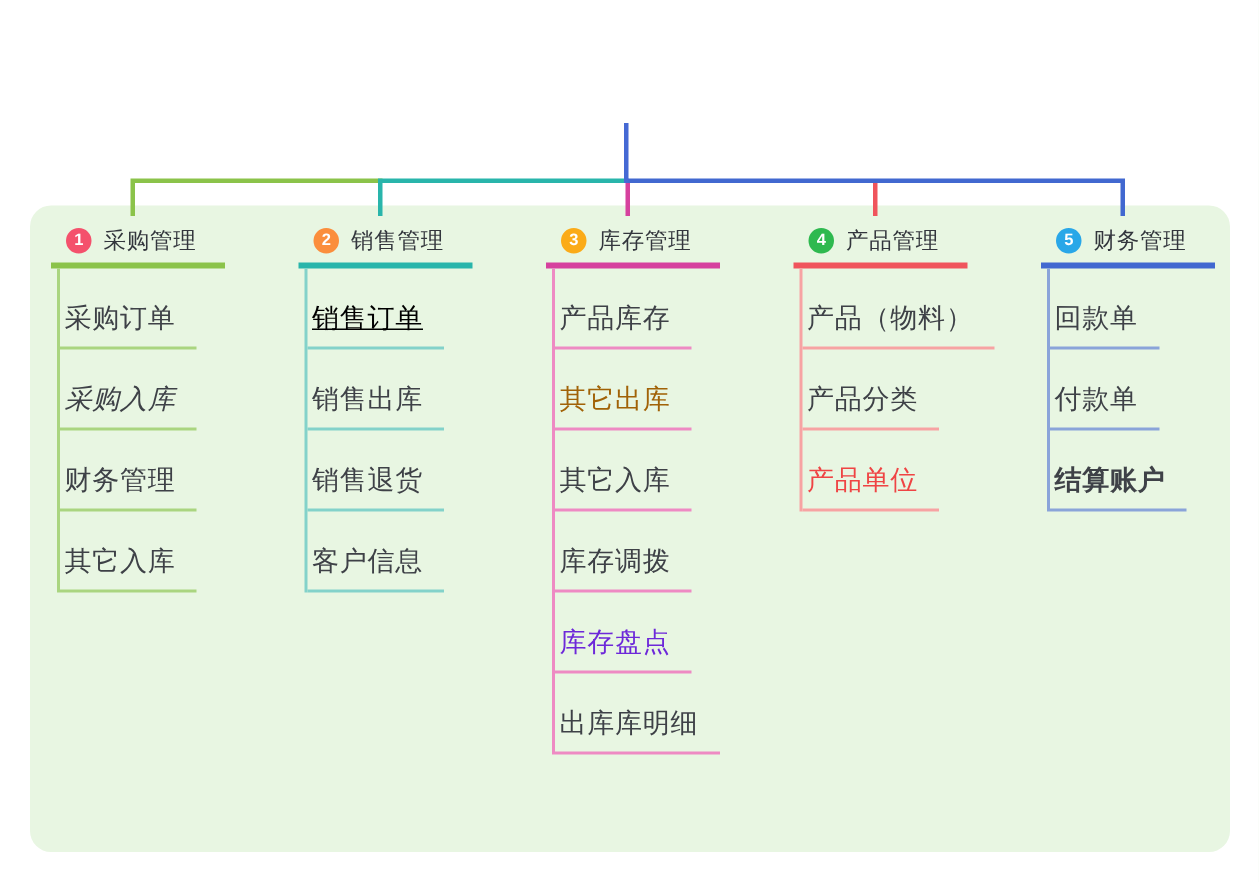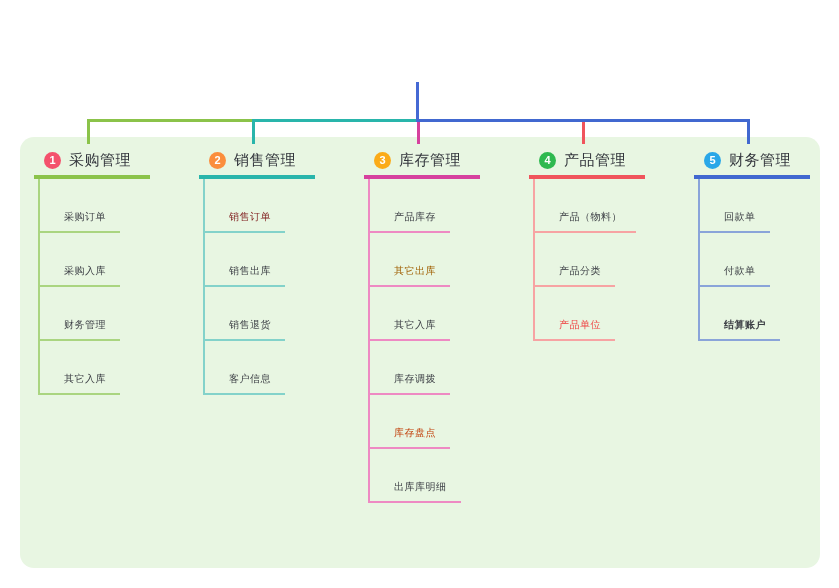--- a/index.html
+++ b/index.html
@@ -31,21 +31,21 @@
   .badge{
     width:17px;height:17px;border-radius:50%;flex:0 0 17px;
     color:#fff;font-size:11px;font-weight:700;line-height:17px;
     display:flex;align-items:center;justify-content:center;
   }
   .branch-label{font-size:15px;font-weight:400;white-space:nowrap;letter-spacing:.5px;}
   .children{margin-left:4px;border-left:2px solid;}
   .child-row{height:54px;display:flex;align-items:flex-end;}
   .child-label{
     display:inline-block;border-bottom:2px solid;
-    padding:0 14px 7px 24px;font-size:10px;white-space:nowrap;letter-spacing:.5px;
+    padding:0 14px 7px 3px;font-size:18px;white-space:nowrap;letter-spacing:.5px;
   }
 </style>
 </head>
 <body>
 
 <div id="stage" style="background: rgb(255, 255, 255);">
   <div class="panel" style="background: rgb(232, 246, 226);"></div>
 
 
   <div class="vline" style="left: 416px; top: 82px; width: 3px; height: 40px; background: rgb(69, 105, 212);"></div>
@@ -57,39 +57,39 @@
     <div class="branch" style="left: 34px;">
       <div class="branch-header" style="border-bottom-color: rgb(139, 195, 74);">
         <span class="badge" style="background: rgb(244, 81, 108);">1</span>
         <span class="branch-label" style="color: rgb(51, 54, 61);">采购管理</span>
       </div>
       <div class="children" style="border-left-color: rgb(170, 213, 128);">
         <div class="child-row">
           <span class="child-label" style="border-bottom-color: rgb(170, 213, 128); color: rgb(62, 65, 71);">采购订单</span>
         </div>
         <div class="child-row">
-          <span class="child-label" style="border-bottom-color: rgb(170, 213, 128); color: rgb(62, 65, 71);">采购入库</span>
+          <span class="child-label" style="border-bottom-color: rgb(170, 213, 128); color: rgb(62, 65, 71); font-style: italic;">采购入库</span>
         </div>
         <div class="child-row">
           <span class="child-label" style="border-bottom-color: rgb(170, 213, 128); color: rgb(62, 65, 71);">财务管理</span>
         </div>
         <div class="child-row">
           <span class="child-label" style="border-bottom-color: rgb(170, 213, 128); color: rgb(62, 65, 71);">其它入库</span>
         </div>
       </div>
     </div>
     <div class="vstub" style="left: 252px; background: rgb(41, 181, 171);"></div>
     <div class="branch" style="left: 199px;">
       <div class="branch-header" style="border-bottom-color: rgb(41, 181, 171);">
         <span class="badge" style="background: rgb(251, 142, 60);">2</span>
         <span class="branch-label" style="color: rgb(51, 54, 61);">销售管理</span>
       </div>
       <div class="children" style="border-left-color: rgb(131, 210, 202);">
         <div class="child-row">
-          <span class="child-label" style="border-bottom-color: rgb(131, 210, 202); color: #7f1d1d;">销售订单</span>
+          <span class="child-label" style="border-bottom-color: rgb(131, 210, 202); color: #000000; text-decoration: underline;">销售订单</span>
         </div>
         <div class="child-row">
           <span class="child-label" style="border-bottom-color: rgb(131, 210, 202); color: rgb(62, 65, 71);">销售出库</span>
         </div>
         <div class="child-row">
           <span class="child-label" style="border-bottom-color: rgb(131, 210, 202); color: rgb(62, 65, 71);">销售退货</span>
         </div>
         <div class="child-row">
           <span class="child-label" style="border-bottom-color: rgb(131, 210, 202); color: rgb(62, 65, 71);">客户信息</span>
         </div>
@@ -108,21 +108,21 @@
         <div class="child-row">
           <span class="child-label" style="border-bottom-color: rgb(238, 138, 195); color: #a16207;">其它出库</span>
         </div>
         <div class="child-row">
           <span class="child-label" style="border-bottom-color: rgb(238, 138, 195); color: rgb(62, 65, 71);">其它入库</span>
         </div>
         <div class="child-row">
           <span class="child-label" style="border-bottom-color: rgb(238, 138, 195); color: rgb(62, 65, 71);">库存调拨</span>
         </div>
         <div class="child-row">
-          <span class="child-label" style="border-bottom-color: rgb(238, 138, 195); color: #c2410c;">库存盘点</span>
+          <span class="child-label" style="border-bottom-color: rgb(238, 138, 195); color: #6d28d9;">库存盘点</span>
         </div>
         <div class="child-row">
           <span class="child-label" style="border-bottom-color: rgb(238, 138, 195); color: rgb(62, 65, 71);">出库库明细</span>
         </div>
       </div>
     </div>
     <div class="vstub" style="left: 582px; background: rgb(240, 84, 92);"></div>
     <div class="branch" style="left: 529px;">
       <div class="branch-header" style="border-bottom-color: rgb(240, 84, 92);">
         <span class="badge" style="background: rgb(46, 185, 79);">4</span>

